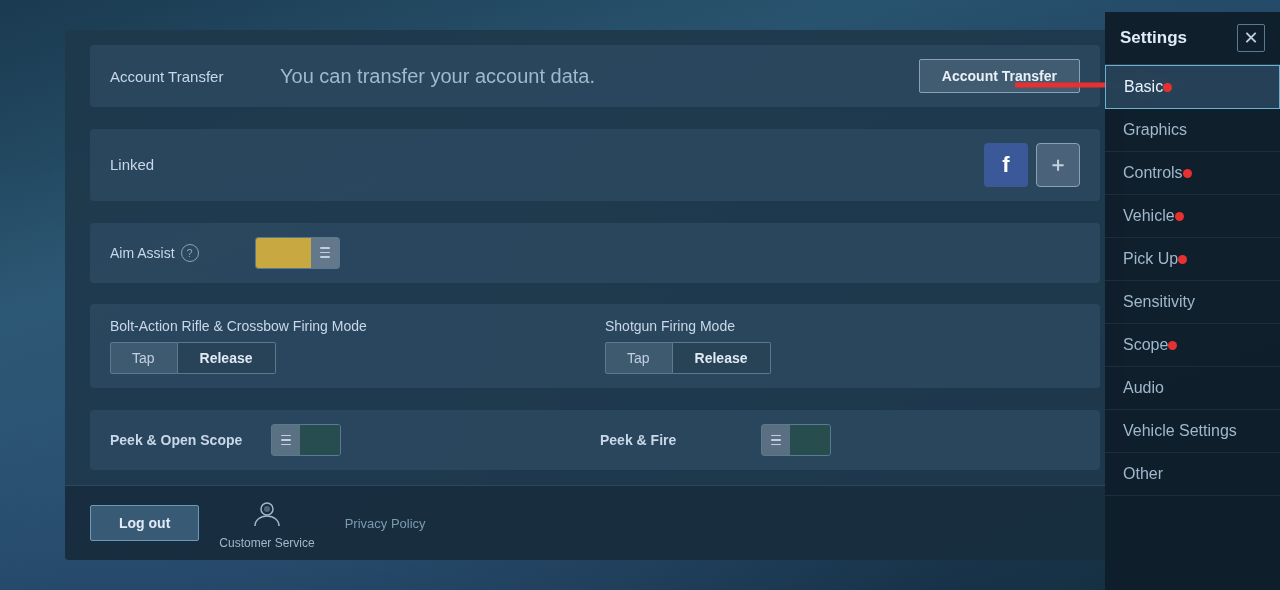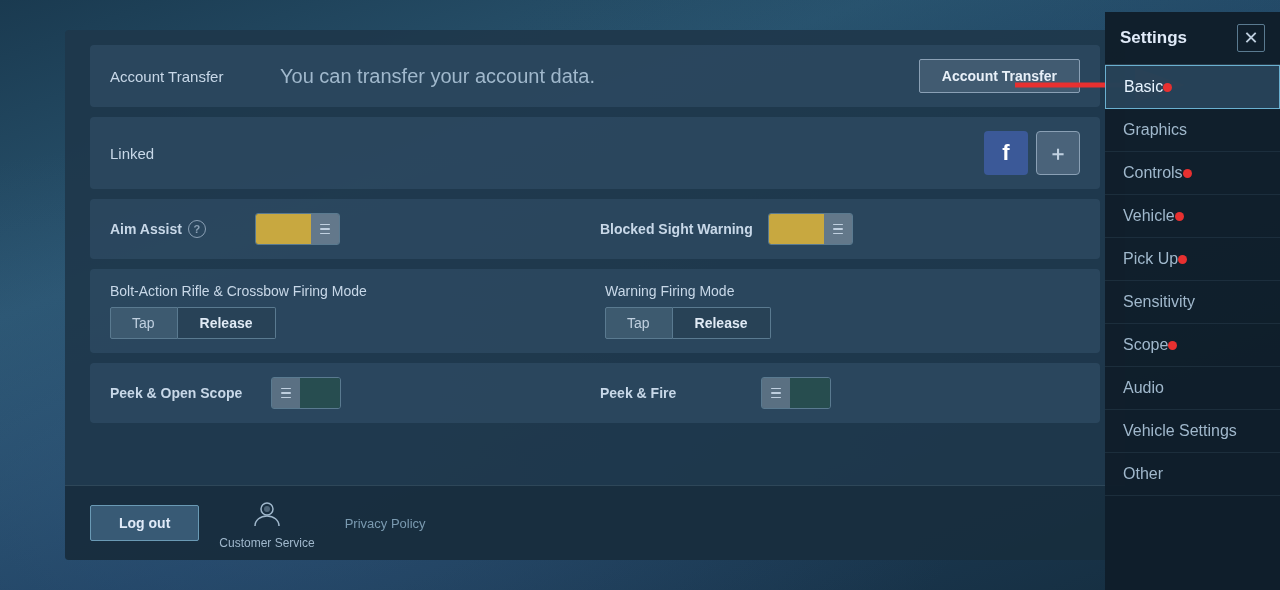--- a/index.html
+++ b/index.html
@@ -43,20 +43,21 @@
       padding: 0;
       overflow: hidden;
     }
 
     .settings-content {
       padding: 15px 25px;
       display: flex;
       flex-direction: column;
       gap: 10px;
       flex: 1;
+      justify-content: space-between;
     }
 
     
     .row-section {
       background: rgba(50, 80, 105, 0.6);
       border-radius: 4px;
       padding: 14px 20px;
       display: flex;
       align-items: center;
     }
@@ -129,21 +130,20 @@
       padding: 14px 20px;
       display: grid;
       grid-template-columns: 1fr 1fr;
       gap: 10px;
     }
 
     .setting-item {
       display: flex;
       align-items: center;
       gap: 15px;
-      font-weight: bold;
     }
 
     .setting-name {
       color: #c8d8e8;
       font-size: 14px;
       min-width: 130px;
       display: flex;
       align-items: center;
       gap: 6px;
     }
@@ -470,46 +470,33 @@
           <div class="toggle-handle">
             <div class="handle-lines">
               <div class="handle-line"></div>
               <div class="handle-line"></div>
               <div class="handle-line"></div>
             </div>
           </div>
         </div>
       </div>
 
-      <div class="setting-item">
-        <span class="setting-name">Blocked Sight Warning</span>
-        <div class="toggle-container">
-          <div class="toggle-filled"></div>
-          <div class="toggle-handle">
-            <div class="handle-lines">
-              <div class="handle-line"></div>
-              <div class="handle-line"></div>
-              <div class="handle-line"></div>
-            </div>
-          </div>
-        </div>
-      </div>
     </div>
 
     <div class="firing-section">
       <div class="firing-item">
         <span class="firing-name">Bolt-Action Rifle &amp; Crossbow Firing Mode</span>
         <div class="mode-buttons">
           <button class="mode-btn tap">Tap</button>
           <button class="mode-btn release">Release</button>
         </div>
       </div>
 
       <div class="firing-item">
-        <span class="firing-name">Warning Firing Mode</span>
+        <span class="firing-name">Shotgun Firing Mode</span>
         <div class="mode-buttons">
           <button class="mode-btn tap">Tap</button>
           <button class="mode-btn release">Release</button>
         </div>
       </div>
     </div>
 
     <div class="peek-row">
       <div class="peek-item">
         <span class="peek-name">Peek &amp; Open Scope</span>

